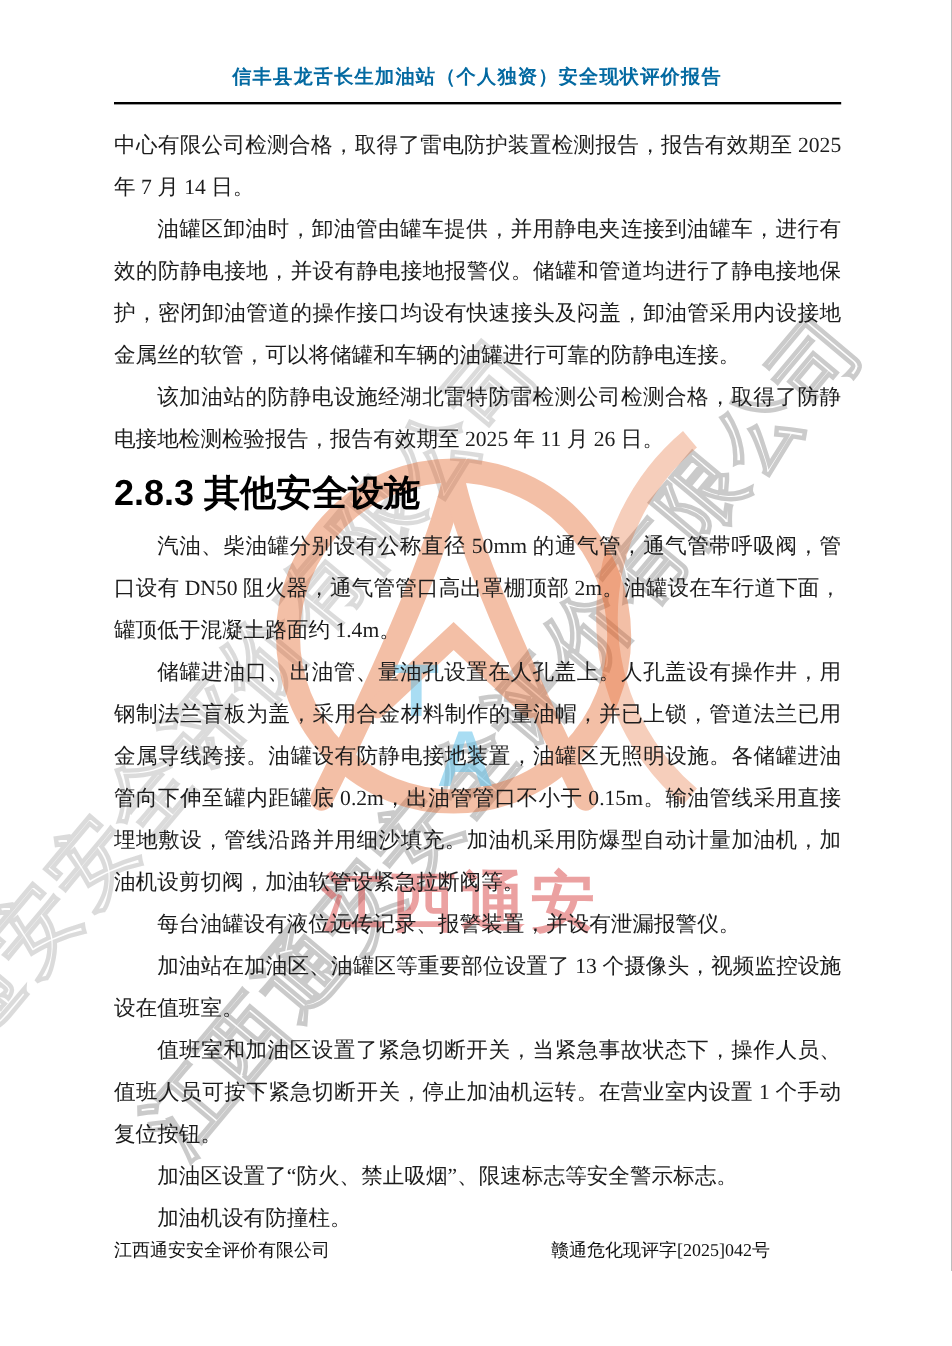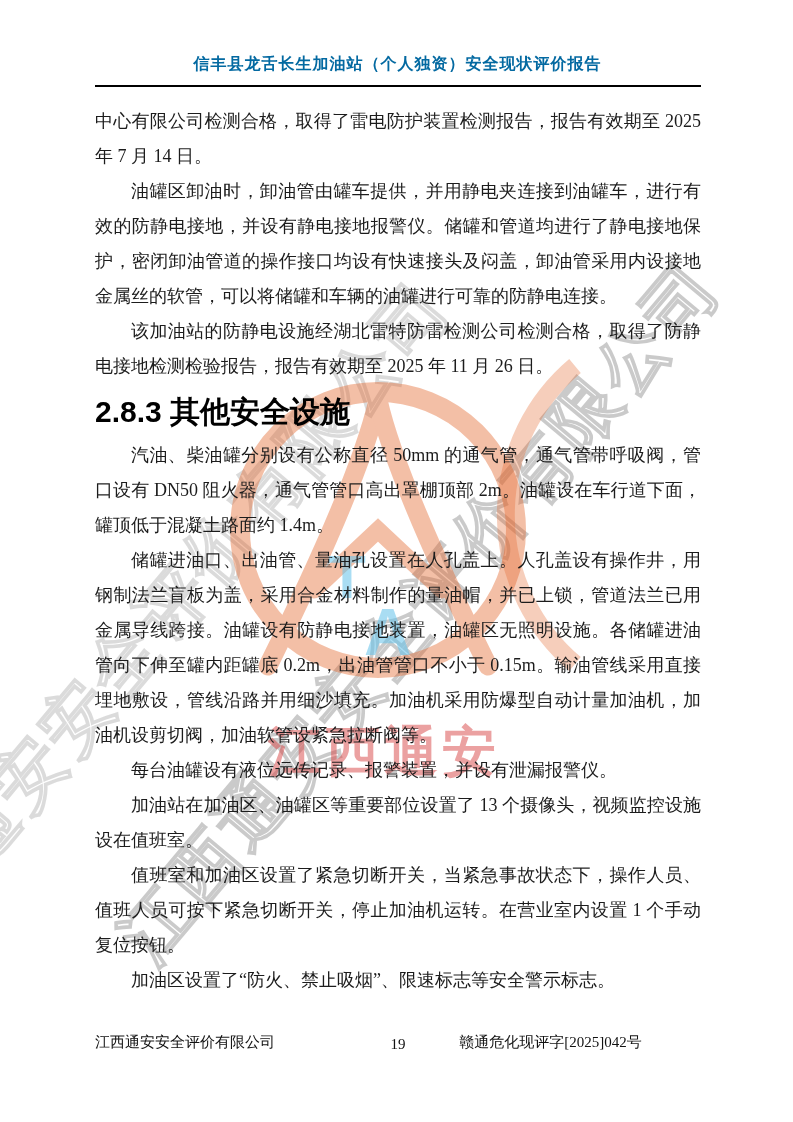--- a/index.html
+++ b/index.html
@@ -91,19 +91,19 @@
       <p>中心有限公司检测合格，取得了雷电防护装置检测报告，报告有效期至 2025 年 7 月 14 日。</p>
       <p class="indent">油罐区卸油时，卸油管由罐车提供，并用静电夹连接到油罐车，进行有效的防静电接地，并设有静电接地报警仪。储罐和管道均进行了静电接地保护，密闭卸油管道的操作接口均设有快速接头及闷盖，卸油管采用内设接地金属丝的软管，可以将储罐和车辆的油罐进行可靠的防静电连接。</p>
       <p class="indent">该加油站的防静电设施经湖北雷特防雷检测公司检测合格，取得了防静电接地检测检验报告，报告有效期至 2025 年 11 月 26 日。</p>
       <h2>2.8.3 其他安全设施</h2>
       <p class="indent">汽油、柴油罐分别设有公称直径 50mm 的通气管，通气管带呼吸阀，管口设有 DN50 阻火器，通气管管口高出罩棚顶部 2m。油罐设在车行道下面，罐顶低于混凝土路面约 1.4m。</p>
       <p class="indent">储罐进油口、出油管、量油孔设置在人孔盖上。人孔盖设有操作井，用钢制法兰盲板为盖，采用合金材料制作的量油帽，并已上锁，管道法兰已用金属导线跨接。油罐设有防静电接地装置，油罐区无照明设施。各储罐进油管向下伸至罐内距罐底 0.2m，出油管管口不小于 0.15m。输油管线采用直接埋地敷设，管线沿路并用细沙填充。加油机采用防爆型自动计量加油机，加油机设剪切阀，加油软管设紧急拉断阀等。</p>
       <p class="indent">每台油罐设有液位远传记录、报警装置，并设有泄漏报警仪。</p>
       <p class="indent">加油站在加油区、油罐区等重要部位设置了 13 个摄像头，视频监控设施设在值班室。</p>
       <p class="indent">值班室和加油区设置了紧急切断开关，当紧急事故状态下，操作人员、值班人员可按下紧急切断开关，停止加油机运转。在营业室内设置 1 个手动复位按钮。</p>
       <p class="indent">加油区设置了“防火、禁止吸烟”、限速标志等安全警示标志。</p>
+      <p class="indent">加油机设有防撞柱。</p>
     </div>
 
   <div class="footer-item" id="footer-company">江西通安安全评价有限公司</div>
-  <div class="footer-item" id="footer-page">19</div>
   <div class="footer-item" id="footer-doc">赣通危化现评字[2025]042号</div>
 
 </div>
 
 </body></html>

